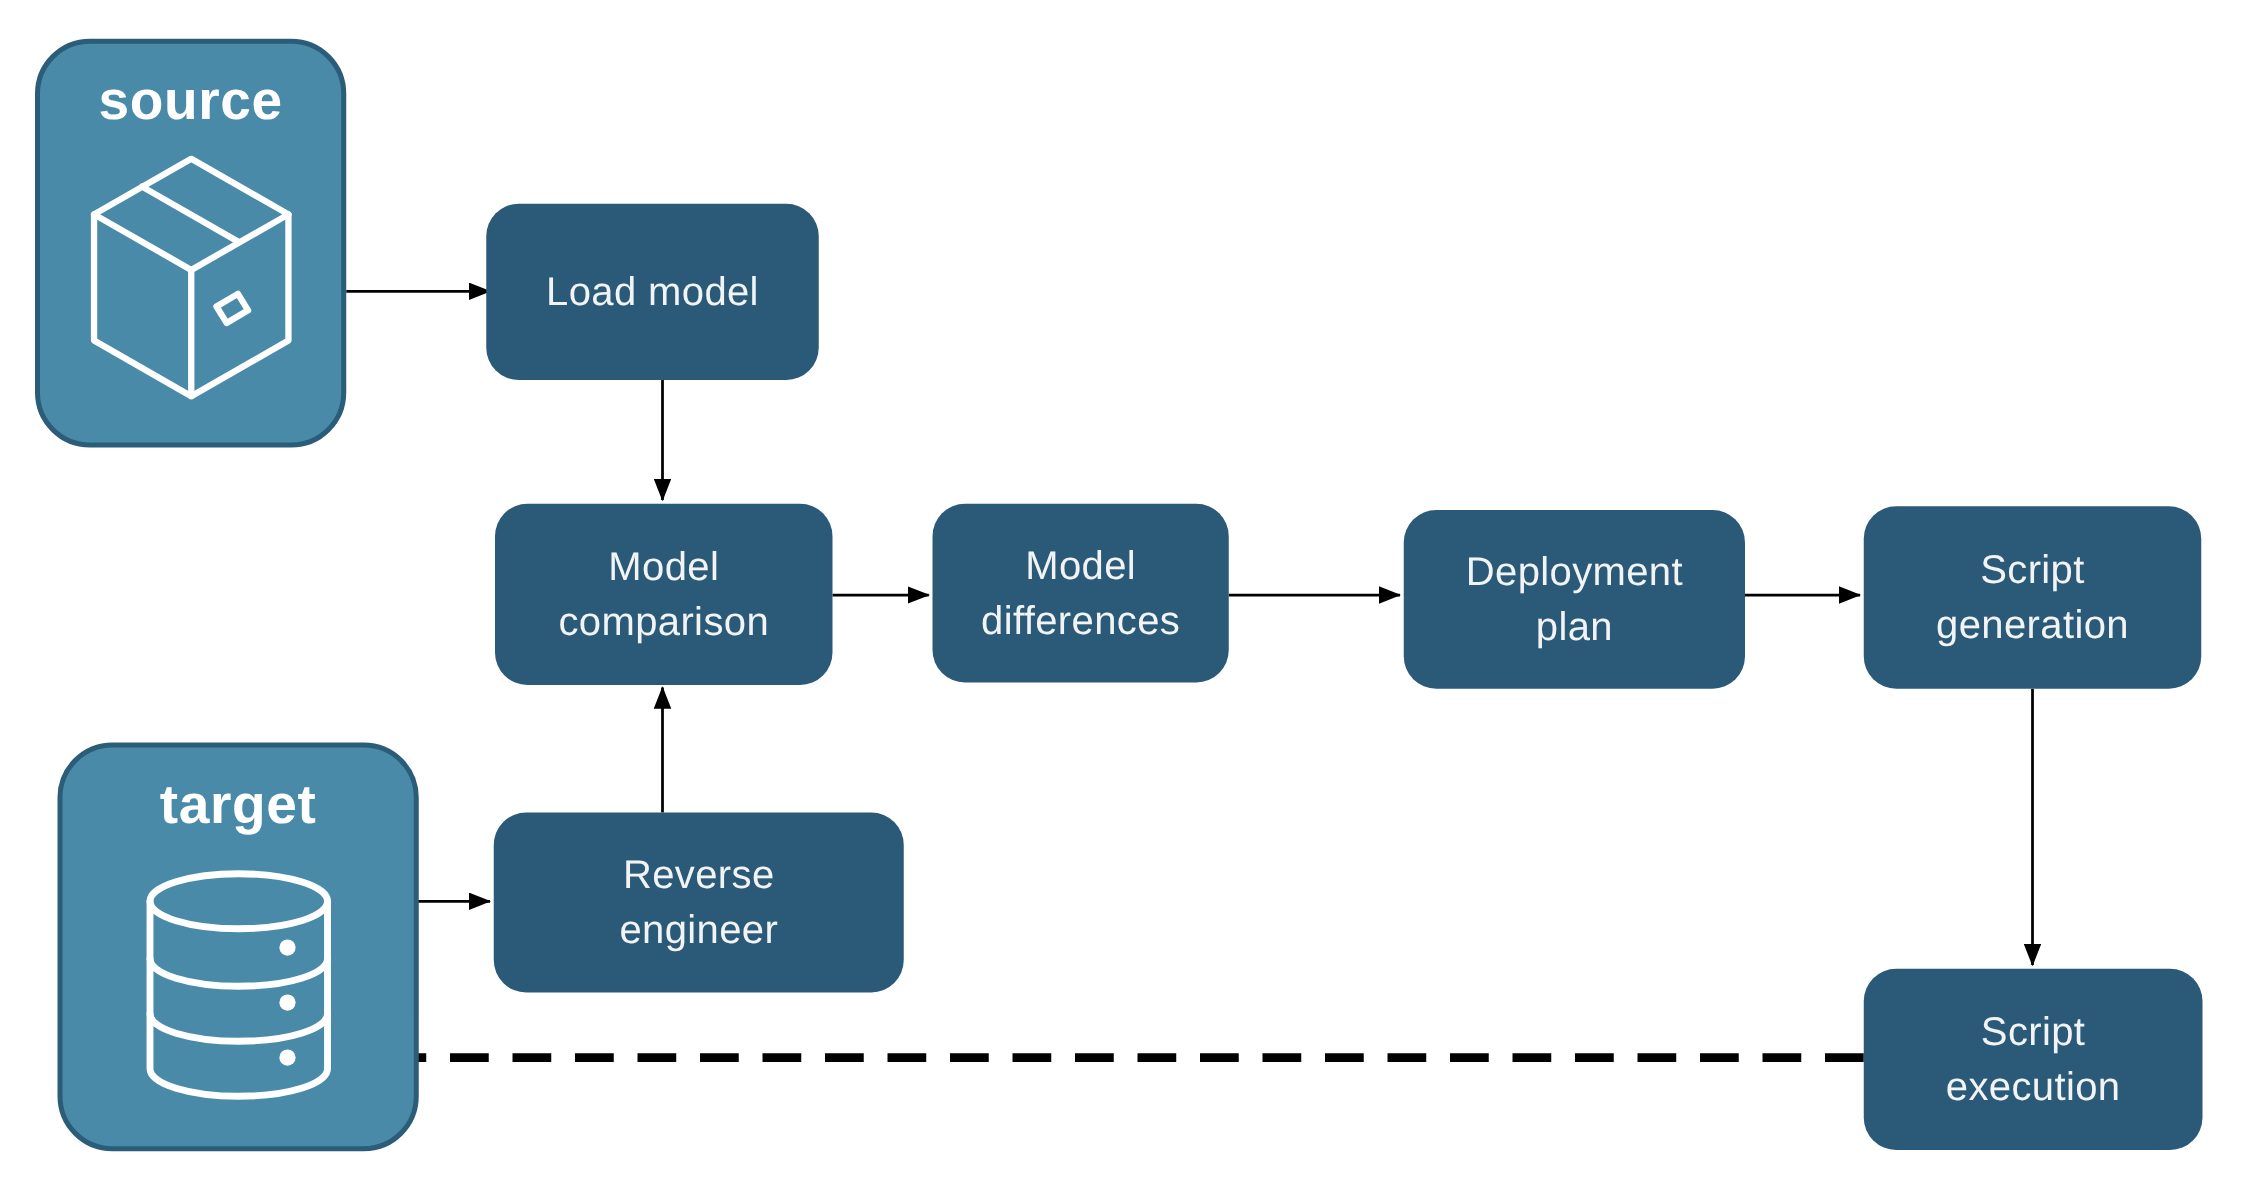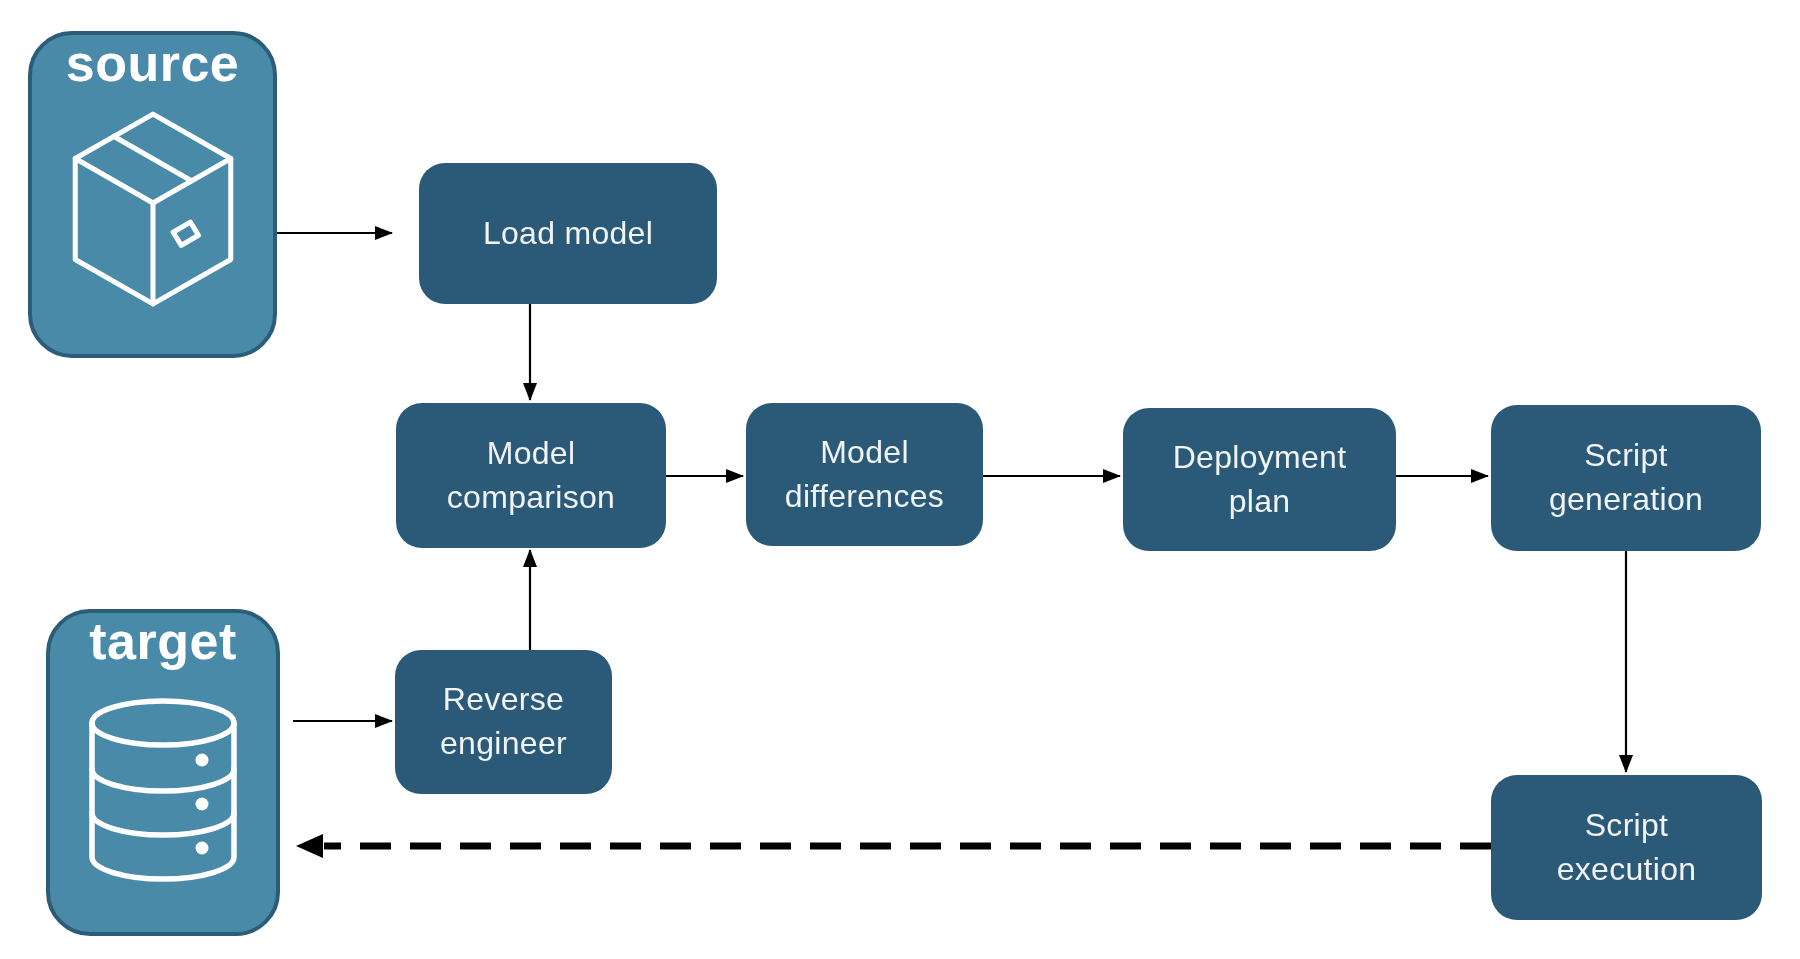--- a/index.html
+++ b/index.html
@@ -31,22 +31,23 @@
   .entity{
     position:absolute;
     background:#4A8AA9;
     border:4px solid #2B5C78;
     border-radius:44px;
     box-sizing:border-box;
     display:flex;flex-direction:column;align-items:center;
   }
   .entity-title{
     color:#FFFFFF;
-    font-size:52px;
+    font-size:44px;
     font-weight:bold;
+    margin-top:22px;
     line-height:1.1;
     letter-spacing:0.5px;
   }
   .entity-icon{display:block;}
   .icon-src{margin-top:14px;}
   .icon-tgt{margin-top:26px;}
 </style>
 </head>
 <body>
 
@@ -78,34 +79,34 @@
     <div class="entity-title">source</div>
     <svg class="entity-icon icon-src" width="172" height="207" viewBox="0 0 170 205" fill="none" stroke="#FFFFFF" stroke-width="5" stroke-linejoin="round" stroke-linecap="round">
       <path d="M85,8 L162,52 L162,152 L85,196 L8,152 L8,52 Z"></path>
       <path d="M8,52 L85,96 L162,52"></path>
       <path d="M85,96 L85,196"></path>
       <path d="M46,30 L123,74"></path>
       <path d="M105,125 L122,115 L130,128 L113,138 Z"></path>
     </svg>
   </div>
 
-  <div class="entity" style="left:46px;top:609px;width:234px;height:327px">
+  <div class="entity" style="left:46px;top:594px;width:289px;height:327px">
     <div class="entity-title">target</div>
     <svg class="entity-icon icon-tgt" width="150" height="190" viewBox="0 0 150 190" fill="none" stroke="#FFFFFF" stroke-width="5.5" stroke-linecap="round">
       <ellipse cx="75" cy="27" rx="71" ry="22"></ellipse>
       <path d="M4,27 L4,161 A71,22 0 0 0 146,161 L146,27"></path>
       <path d="M4,73 A71,22 0 0 0 146,73"></path>
       <path d="M4,117 A71,22 0 0 0 146,117"></path>
       <circle cx="114" cy="64" r="6.5" fill="#FFFFFF" stroke="none"></circle>
       <circle cx="114" cy="108" r="6.5" fill="#FFFFFF" stroke="none"></circle>
       <circle cx="114" cy="152" r="6.5" fill="#FFFFFF" stroke="none"></circle>
     </svg>
   </div>
 
-  <div class="node" style="left:419px;top:163px;width:298px;height:141px">
+  <div class="node" style="left:389px;top:163px;width:266px;height:141px">
     <span class="node-label">Load model</span>
   </div>
 
   <div class="node" style="left:396px;top:403px;width:270px;height:145px">
     <span class="node-label">Model
 comparison</span>
   </div>
 
   <div class="node" style="left:746px;top:403px;width:237px;height:143px">
     <span class="node-label">Model
@@ -115,21 +116,21 @@
   <div class="node" style="left:1123px;top:408px;width:273px;height:143px">
     <span class="node-label">Deployment
 plan</span>
   </div>
 
   <div class="node" style="left:1491px;top:405px;width:270px;height:146px">
     <span class="node-label">Script
 generation</span>
   </div>
 
-  <div class="node" style="left:395px;top:650px;width:217px;height:144px">
+  <div class="node" style="left:395px;top:650px;width:328px;height:144px">
     <span class="node-label">Reverse
 engineer</span>
   </div>
 
   <div class="node" style="left:1491px;top:775px;width:271px;height:145px">
     <span class="node-label">Script
 execution</span>
   </div>
 
 </div>

